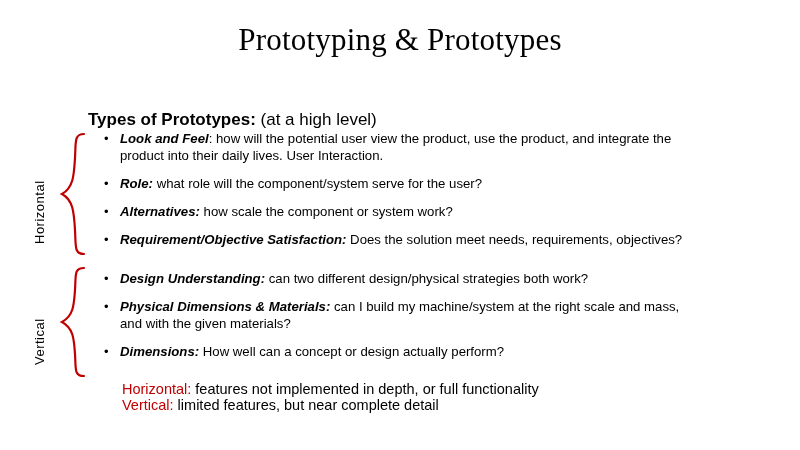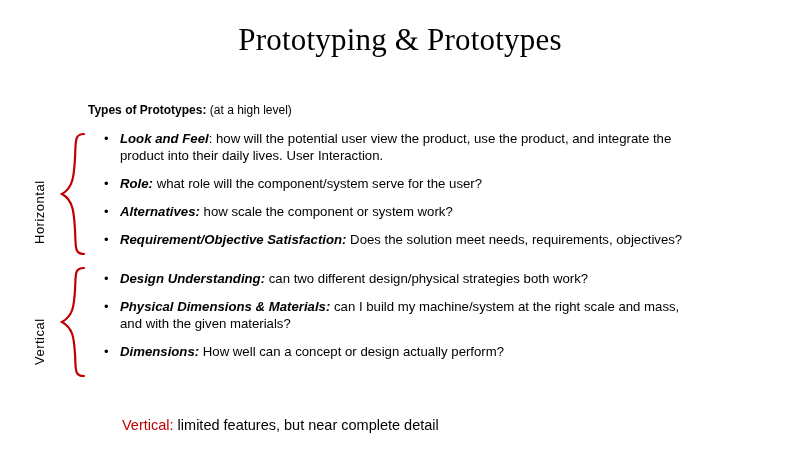--- a/index.html
+++ b/index.html
@@ -26,23 +26,23 @@
     left: 0;
     width: 800px;
     text-align: center;
     font-size: 31px;
     font-weight: normal;
     font-family: "Liberation Serif", serif;
     letter-spacing: 0.2px;
   }
   .subtitle {
     position: absolute;
-    top: 103px;
+    top: 110px;
     left: 88px;
-    font-size: 12px;
+    font-size: 17px;
   }
   .subtitle .lead {
     font-weight: bold;
   }
   .bullets {
     position: absolute;
     left: 104px;
     top: 131px;
     width: 600px;
   }
@@ -86,21 +86,21 @@
   }
   .footer {
     position: absolute;
     left: 122px;
     font-size: 14.5px;
   }
   .footer .key {
     color: #c00000;
   }
   .footer-1 { top: 381px; }
-  .footer-2 { top: 417px; }
+  .footer-2 { top: 397px; }
 </style>
 </head>
 <body>
 
 <div class="slide">
 
   <div class="title">Prototyping &amp; Prototypes</div>
 
   <div class="subtitle">
     <span class="lead">Types of Prototypes:</span><span> (at a high level)</span>
@@ -154,18 +154,21 @@
       <span class="txt"><span class="em">Physical Dimensions &amp; Materials:</span><span></span><span>  can I build my machine/system at the right scale and mass, and with the given materials?</span></span>
     </div>
 
     <div class="bullet">
       <span class="dot">•</span>
       <span class="txt"><span class="em">Dimensions:</span><span></span><span>   How well can a concept or design actually perform?</span></span>
     </div>
 
   </div>
 
+  <div class="footer footer-1">
+    <span class="key">Horizontal:</span><span> features not implemented in depth, or full functionality</span>
+  </div>
 
   <div class="footer footer-2">
     <span class="key">Vertical:</span><span> limited features, but near complete detail</span>
   </div>
 
 </div>
 
 </body></html>

